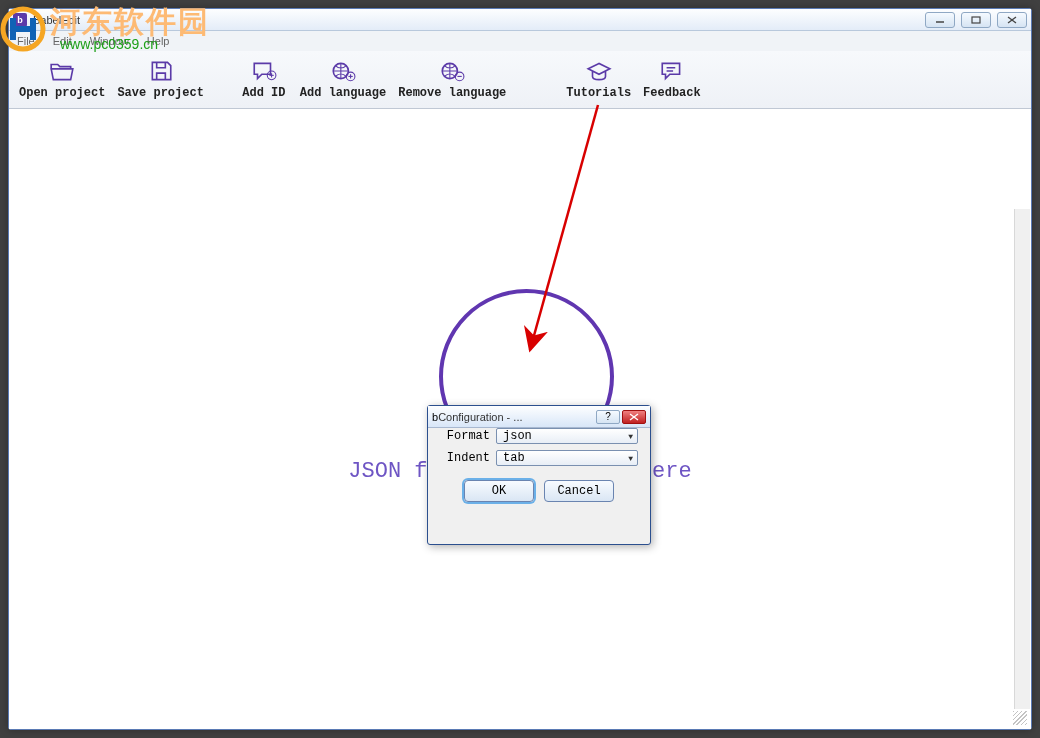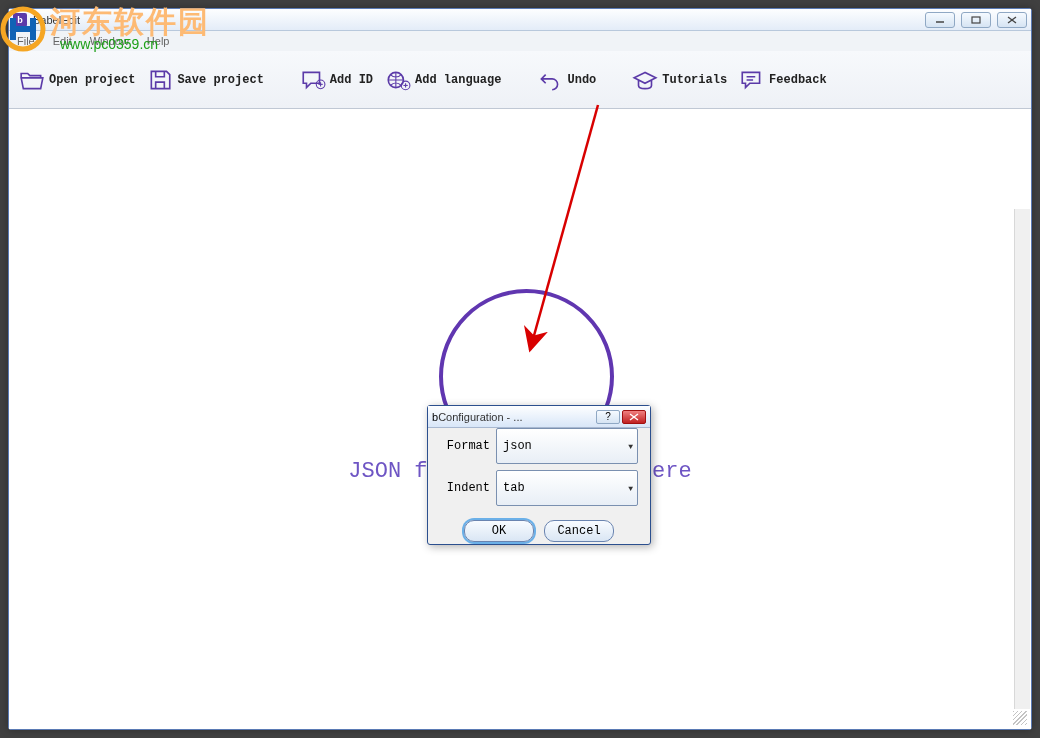--- a/index.html
+++ b/index.html
@@ -61,21 +61,21 @@
   .toolbar {
     height: 58px;
     background: linear-gradient(#f7f9fc,#eef1f6);
     border-bottom: 1px solid #c0c8d4;
     display: flex; align-items: center;
     padding: 0 4px;
   }
   .tool-btn {
     min-width: 60px;
     height: 52px;
-    display: flex; flex-direction: row;
+    display: flex; flex-direction: column;
     align-items: center; justify-content: center;
     gap: 4px;
     padding: 0 6px;
     cursor: pointer;
     font-family: "Courier New", monospace;
     font-size: 12px;
     font-weight: bold;
     color: #222;
   }
   .tool-btn svg { width: 26px; height: 22px; }
@@ -146,35 +146,35 @@
     cursor: pointer;
   }
   .dlg-ctrl .close {
     background: linear-gradient(#f08080,#c02020);
     border-color: #a01010; color: #fff;
   }
   .dlg-body { padding: 0 12px; }
   .form-row { display: flex; align-items: center; margin-bottom: 6px; font-family: "Courier New", monospace; font-size: 12px; }
   .form-row label { width: 50px; text-align: right; margin-right: 6px; }
   .combo {
-    flex: 1; height: 36px;
+    flex: 1; height: 16px;
     background: linear-gradient(#fff,#e8eef6);
     border: 1px solid #7a90b0;
     border-radius: 2px;
     display: flex; align-items: center; justify-content: space-between;
     padding: 0 4px 0 6px;
     font-family: "Courier New", monospace; font-size: 12px;
     cursor: pointer;
   }
   .combo .arrow { font-size: 8px; color: #333; }
   .dlg-buttons { display: flex; justify-content: center; gap: 10px; margin-top: 14px; }
   .dlg-buttons button {
     width: 70px; height: 22px;
     border: 1px solid #6a84b0;
-    border-radius: 10px;
+    border-radius: 4px;
     background: linear-gradient(#f8fbff,#dae6f4);
     font-family: "Courier New", monospace; font-size: 12px;
     cursor: pointer;
   }
   .dlg-buttons button.primary {
     box-shadow: 0 0 0 2px #6bb0e8;
   }
   
   .watermark {
     position: absolute;
@@ -279,27 +279,30 @@
     <div class="tool-btn">
       <svg viewBox="0 0 24 20">
           <circle cx="10" cy="10" r="7" fill="none" stroke="#5b3aa8" stroke-width="1.5"></circle>
           <path d="M3 10h14 M10 3v14 M5 5c3 3 7 3 10 0 M5 15c3-3 7-3 10 0" fill="none" stroke="#5b3aa8"></path>
           <circle cx="19" cy="15" r="4" fill="none" stroke="#5b3aa8"></circle>
           <line x1="19" y1="13" x2="19" y2="17" stroke="#5b3aa8"></line>
           <line x1="17" y1="15" x2="21" y2="15" stroke="#5b3aa8"></line>
         </svg>
       <span>Add language</span>
     </div>
+    <div class="tool-btn">
+      <svg viewBox="0 0 24 20">
+          <circle cx="10" cy="10" r="7" fill="none" stroke="#5b3aa8" stroke-width="1.5"></circle>
+          <path d="M3 10h14 M10 3v14 M5 5c3 3 7 3 10 0 M5 15c3-3 7-3 10 0" fill="none" stroke="#5b3aa8"></path>
+          <circle cx="19" cy="15" r="4" fill="none" stroke="#5b3aa8"></circle>
+          <line x1="17" y1="15" x2="21" y2="15" stroke="#5b3aa8"></line>
+        </svg>
+      <span>Remove language</span>
+    </div>
     <div class="tool-sep"></div>
-    <div class="tool-btn">
-      <svg viewBox="0 0 24 20">
-          <path d="M8 5l-4 4 4 4 M4 9h10a5 5 0 0 1 0 10" fill="none" stroke="#5b3aa8" stroke-width="1.5"></path>
-        </svg>
-      <span>Undo</span>
-    </div>
     <div class="tool-sep"></div>
     <div class="tool-btn">
       <svg viewBox="0 0 24 20">
           <path d="M12 3L2 8l10 5 10-5z M6 10v5c0 2 3 3 6 3s6-1 6-3v-5" fill="none" stroke="#5b3aa8" stroke-width="1.5"></path>
         </svg>
       <span>Tutorials</span>
     </div>
     <div class="tool-btn">
       <svg viewBox="0 0 24 20">
           <path d="M3 3h16v10H10l-4 4v-4H3z M7 7h8 M7 10h6" fill="none" stroke="#5b3aa8" stroke-width="1.5"></path>

